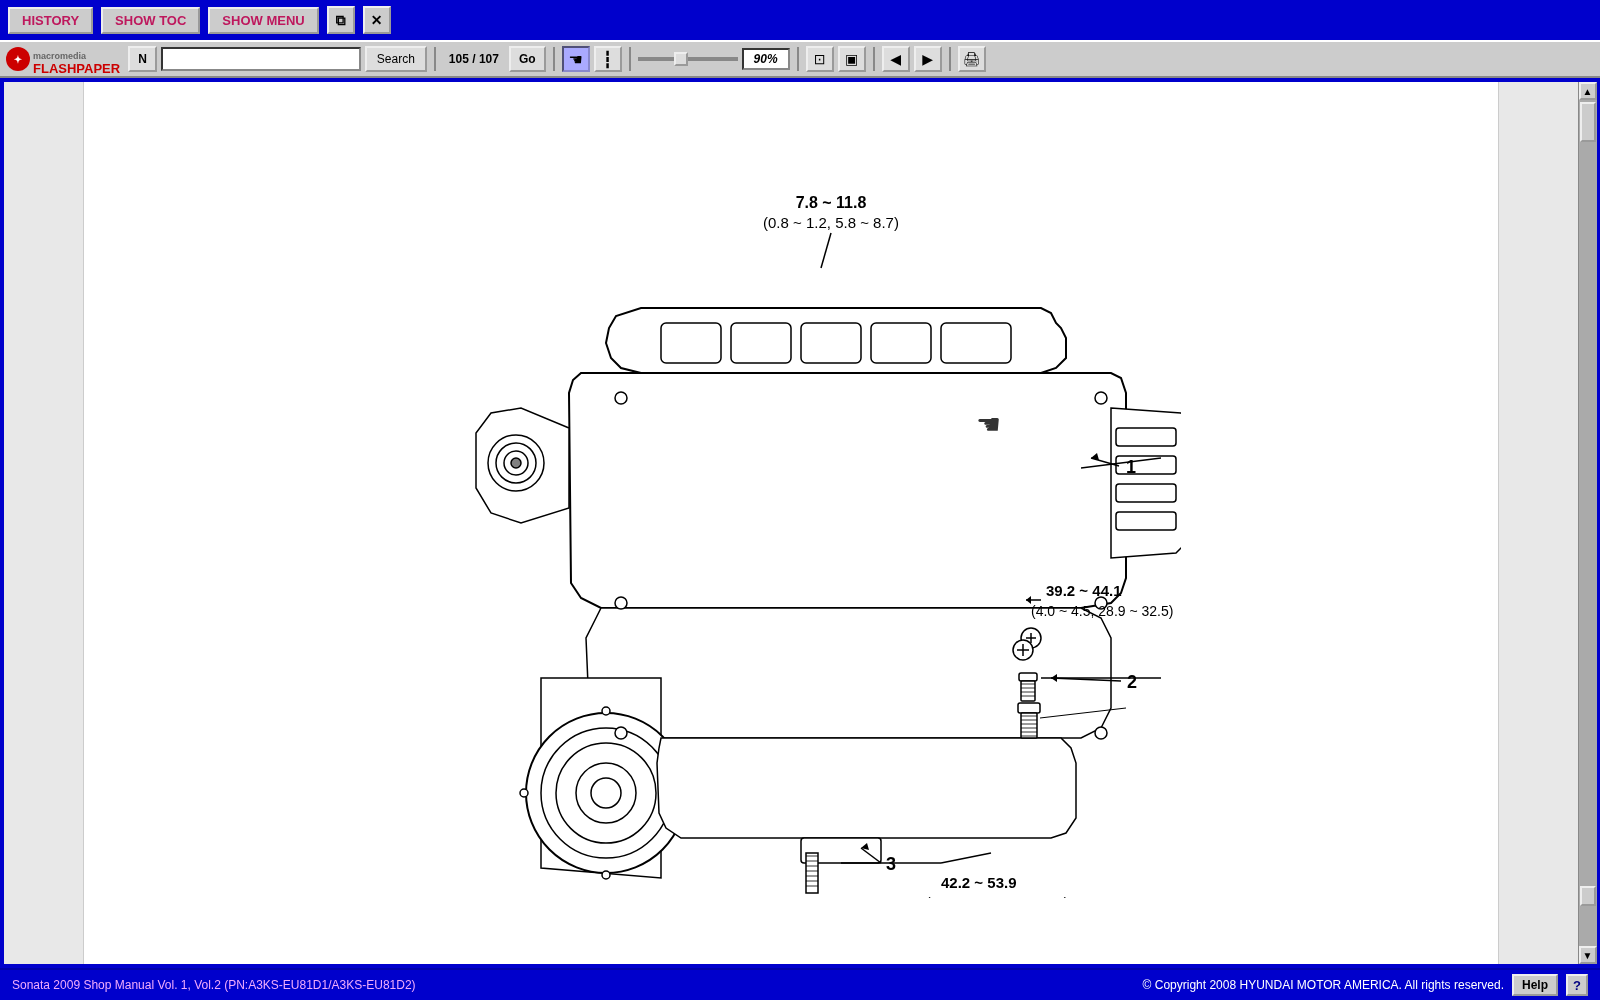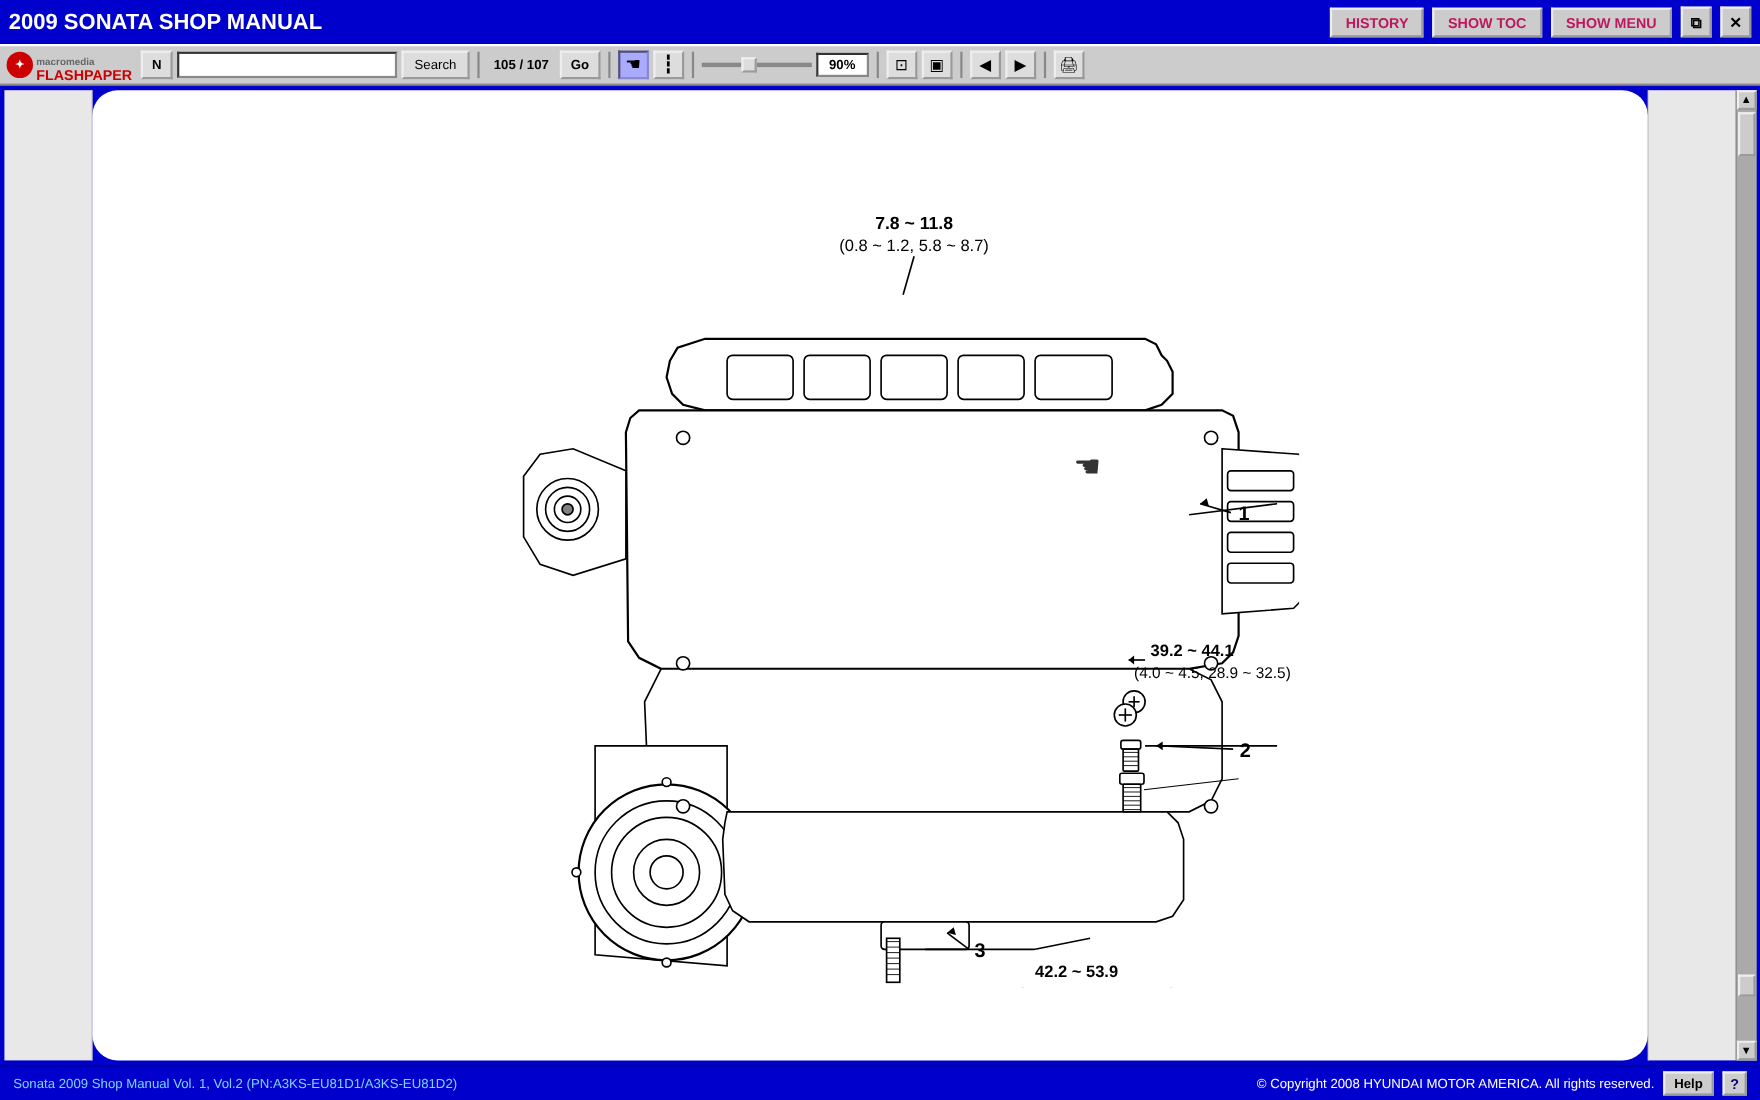--- a/index.html
+++ b/index.html
@@ -158,20 +158,21 @@
       border-radius: 0;
     }
     .zoom-display {
       font-size: 12px;
       font-weight: bold;
       border: 2px inset #888;
       background: white;
       padding: 2px 6px;
       width: 48px;
       text-align: center;
+      font-style: italic;
     }
 
     .icon-btn {
       background: #dddddd;
       border: 2px outset #eeeeee;
       width: 28px;
       height: 26px;
       display: flex;
       align-items: center;
       justify-content: center;
@@ -197,21 +198,20 @@
     }
 
     #content-area {
       flex: 1;
       background: white;
       overflow: hidden;
       position: relative;
       display: flex;
       align-items: center;
       justify-content: center;
-      border-radius: 23px;
     }
 
     #right-margin {
       width: 80px;
       background: #e8e8e8;
       border-left: 1px solid #cccccc;
     }
 
     #scrollbar {
       width: 18px;
@@ -261,21 +261,21 @@
     #footer {
       background: #0000cc;
       height: 32px;
       display: flex;
       align-items: center;
       padding: 0 12px;
       justify-content: space-between;
       border-top: 2px solid #0000aa;
     }
     #footer .footer-left {
-      color: #7dd3fc;
+      color: #f0abfc;
       font-size: 12px;
     }
     #footer .footer-right {
       color: white;
       font-size: 12px;
       display: flex;
       align-items: center;
       gap: 8px;
     }
     .help-btn {
@@ -314,21 +314,20 @@
       font-size: 28px;
       color: #333;
       cursor: pointer;
       user-select: none;
     }
   </style>
 </head>
 <body>
 
 <div id="title-bar">
-  <span class="title">2009   SONATA SHOP MANUAL</span>
   <button class="title-btn">HISTORY</button>
   <button class="title-btn">SHOW TOC</button>
   <button class="title-btn">SHOW MENU</button>
   <div class="win-btn">⧉</div>
   <div class="win-btn">✕</div>
 </div>
 
 <div id="toolbar">
 
   <div class="flash-logo">

